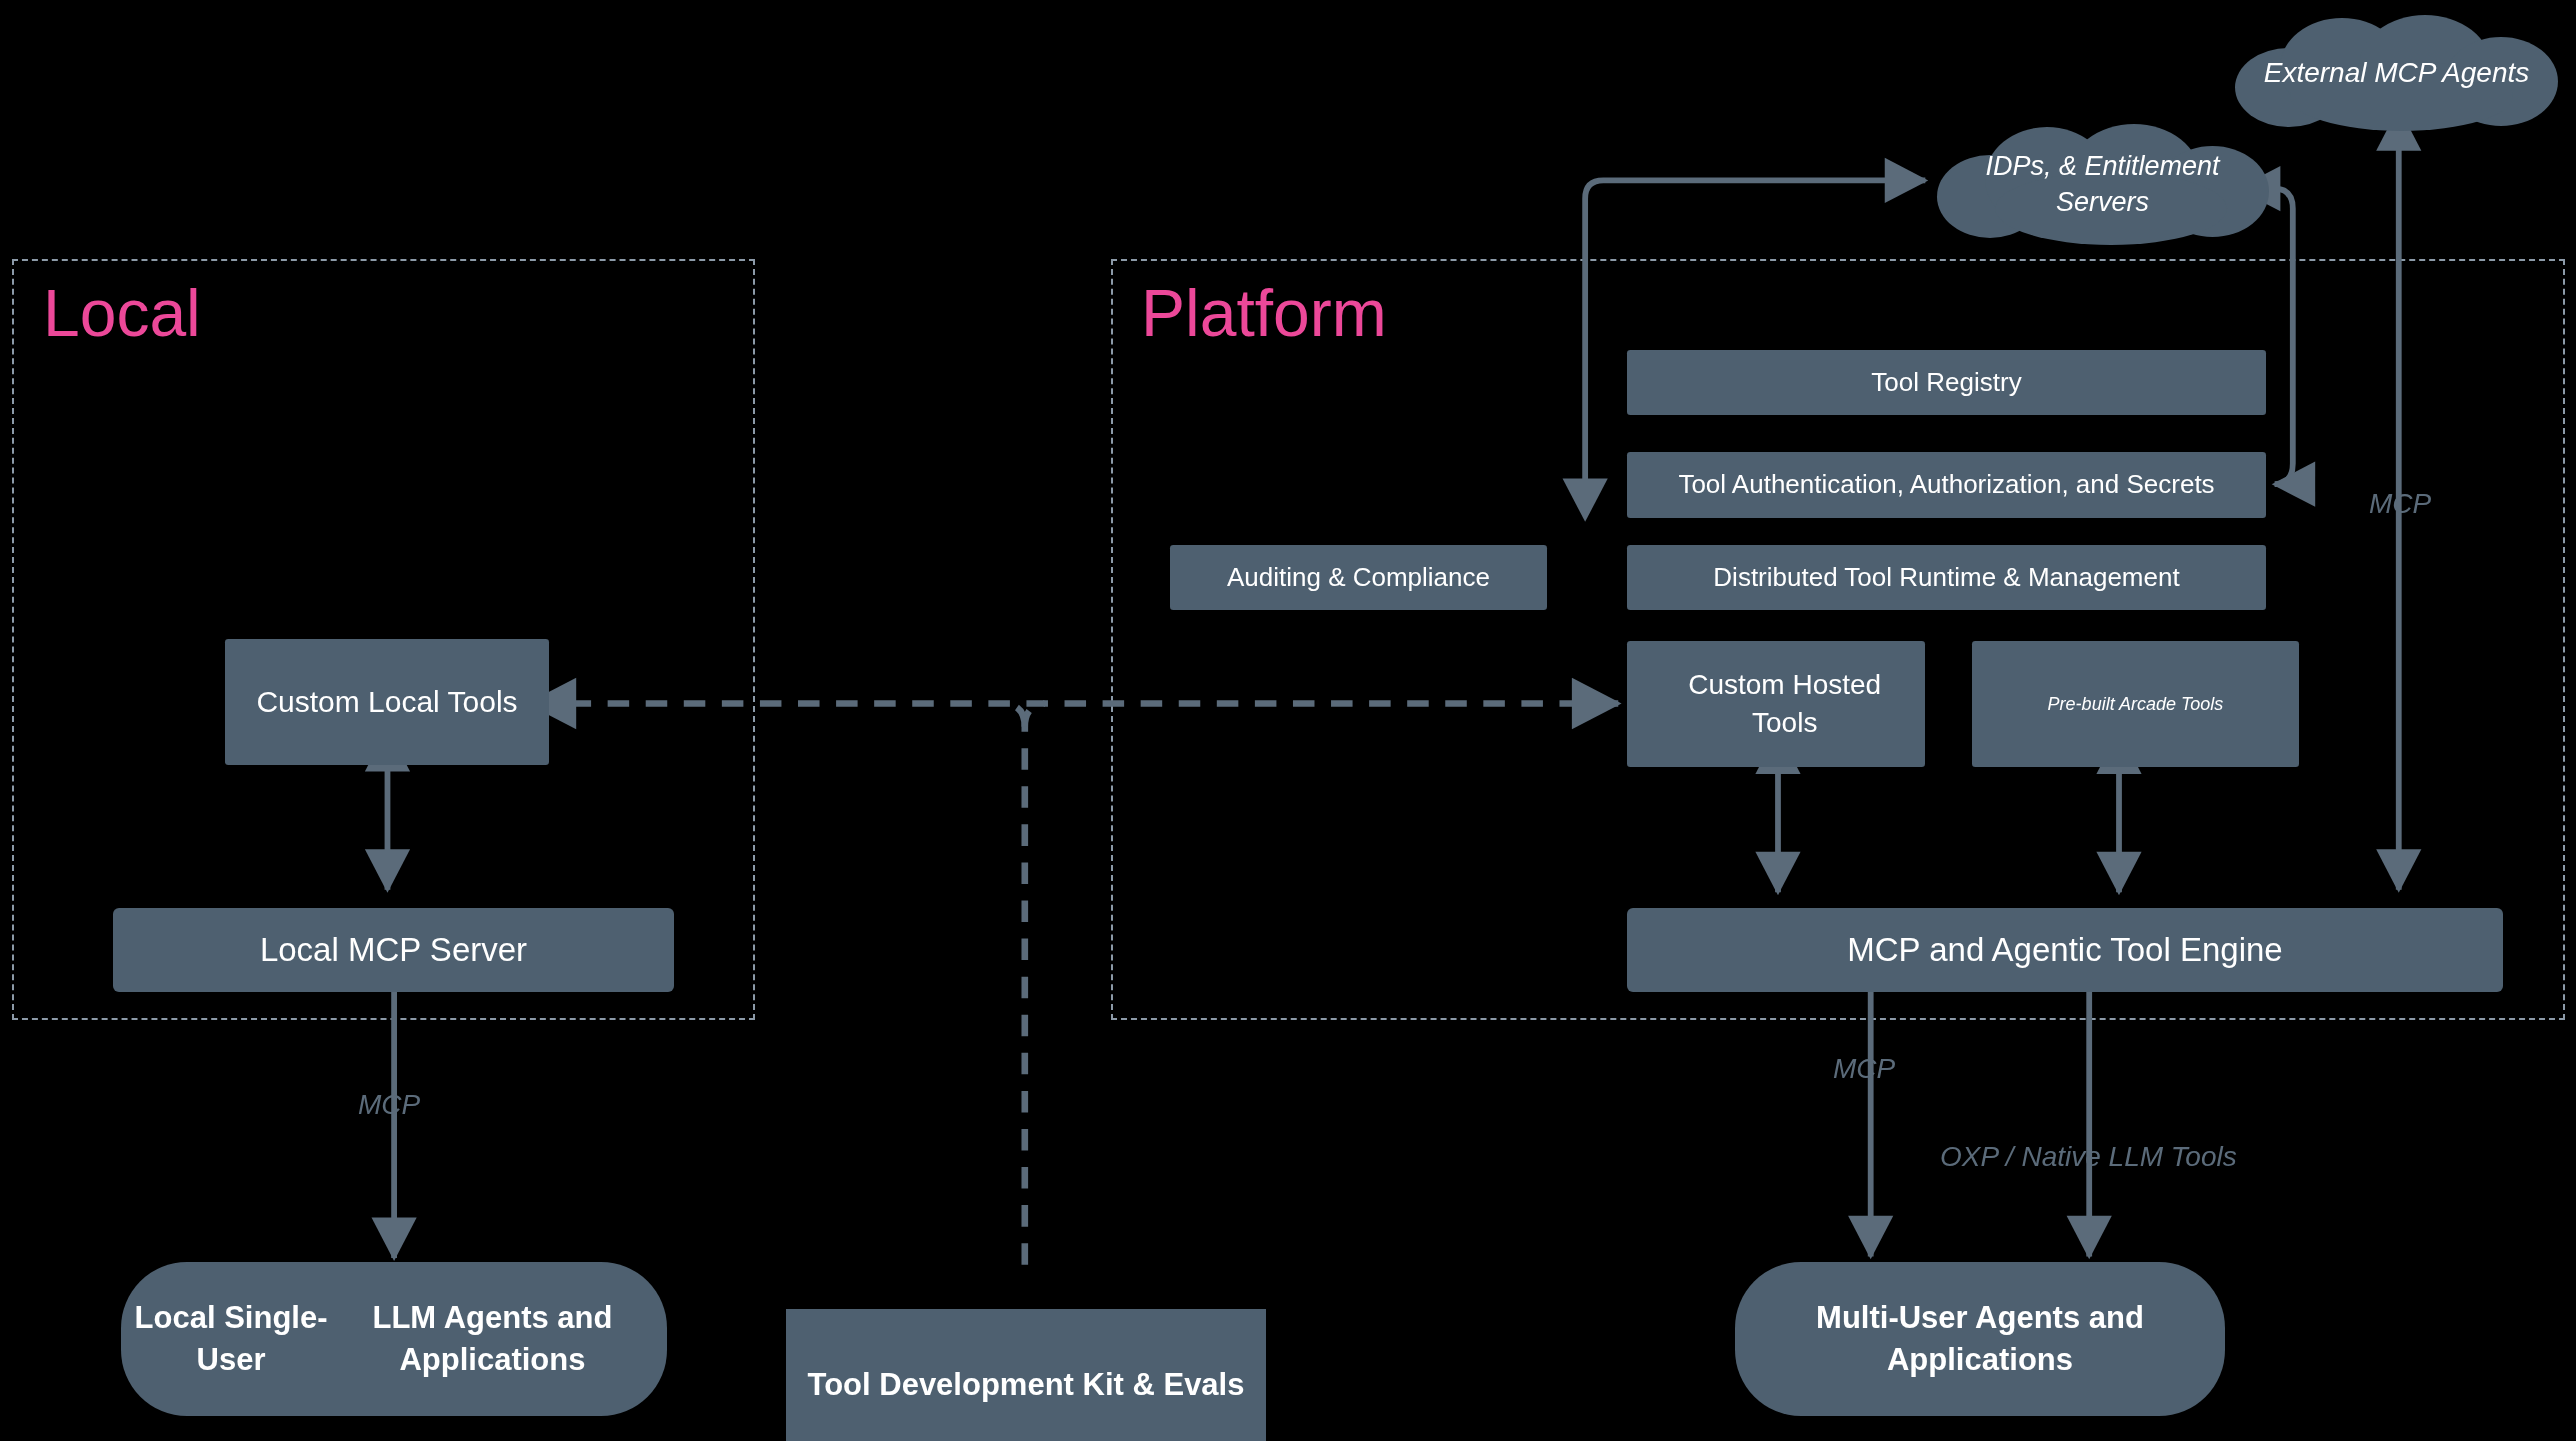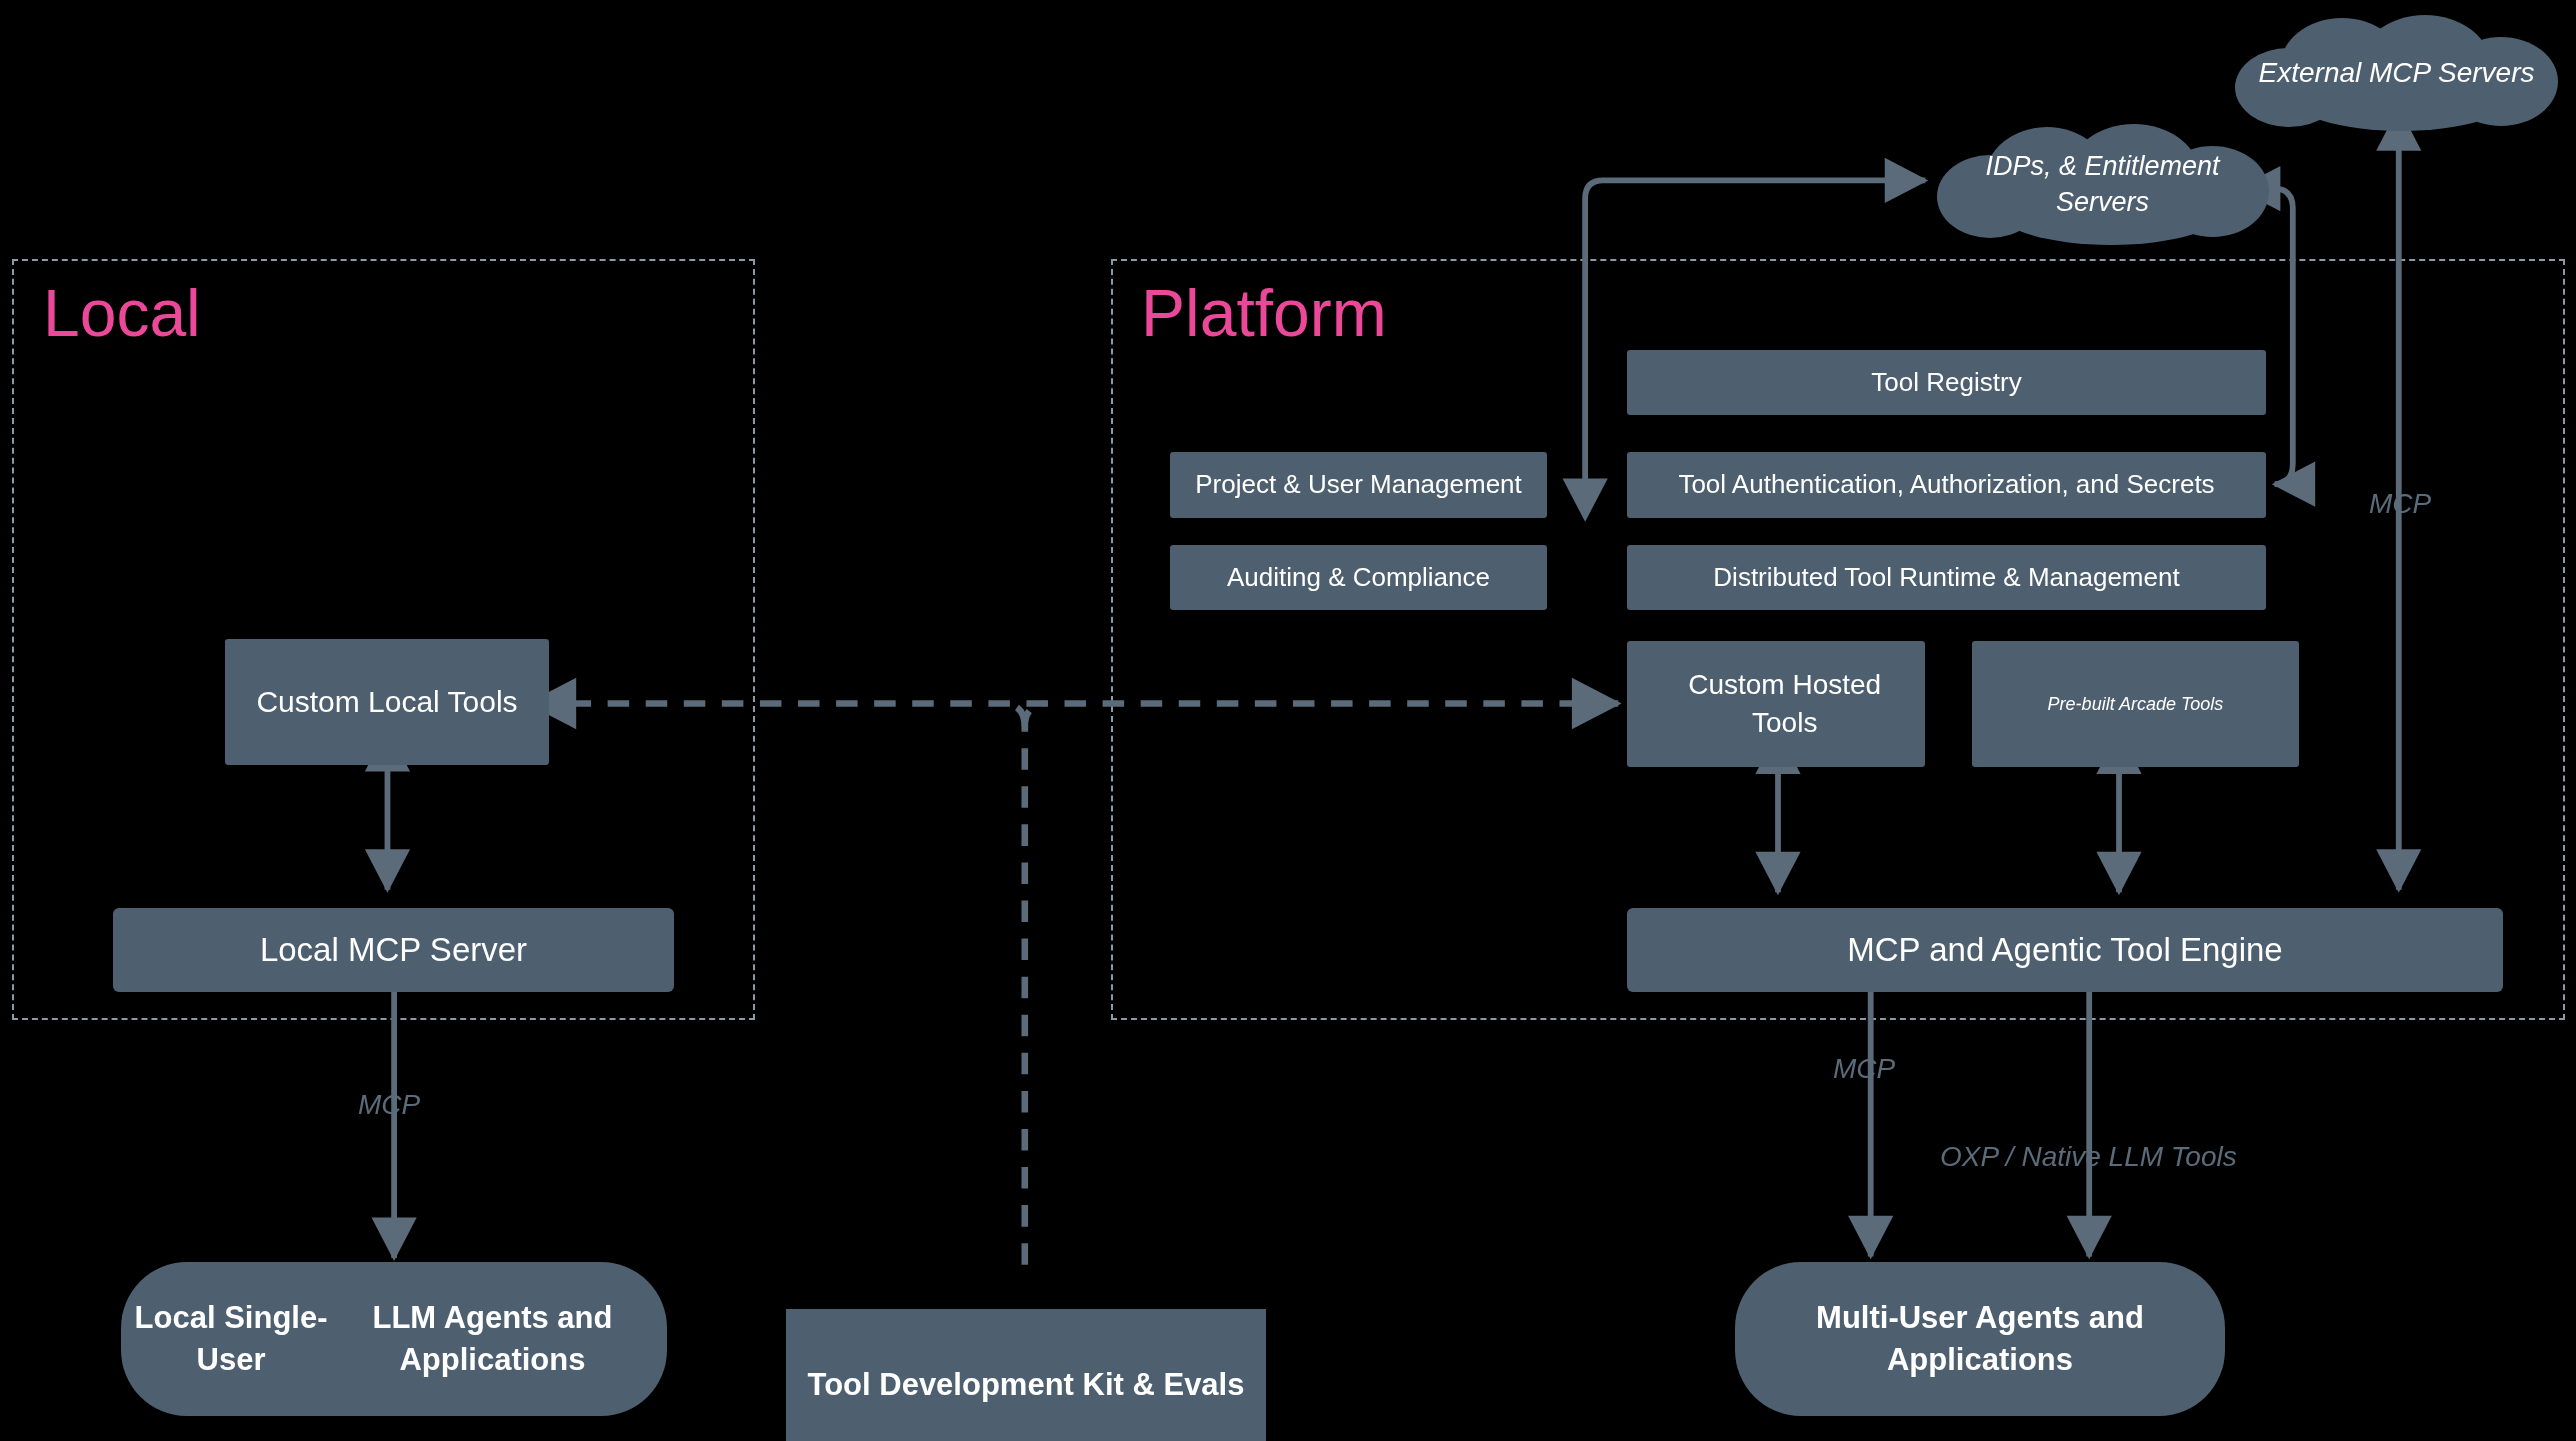--- a/index.html
+++ b/index.html
@@ -134,21 +134,20 @@
     <g stroke="#5b6b7a" fill="none" stroke-width="8" stroke-dasharray="26 20" stroke-linecap="butt">
       <path d="M1238,1528 L1238,878 Q1238,852 1262,850"></path>
       <path d="M1238,878 Q1238,852 1214,850"></path>
     </g>
   </svg>
 
   <div class="node r4" style="left:225px; top:639px; width:324px; height:126px; font-size:30px;">Custom Local Tools</div>
 
   <div class="node r10" style="left:113px; top:896px; width:561px; height:84px; font-size:33px;">Local MCP Server</div>
 
-  <div class="node r4" style="left:1170px; top:452px; width:377px; height:66px; font-size:26px;">Project &amp; User Management</div>
 
   <div class="node r4" style="left:1170px; top:545px; width:377px; height:65px; font-size:26px;">Auditing &amp; Compliance</div>
 
   <div class="node r4" style="left:1627px; top:344px; width:639px; height:65px; font-size:26px;margin-top:6px;">Tool Registry</div>
 
   <div class="node r4" style="left:1627px; top:452px; width:639px; height:66px; font-size:26px;">Tool Authentication, Authorization, and Secrets</div>
 
   <div class="node r4" style="left:1627px; top:545px; width:639px; height:65px; font-size:26px;">Distributed Tool Runtime &amp; Management</div>
 
   <div class="node r4" style="left:1627px; top:641px; width:298px; height:126px; font-size:28px;padding-left:29px;">Custom Hosted Tools</div>
@@ -168,21 +167,21 @@
     <span>Multi-User Agents and</span>
     <span>Applications</span>
   </div>
 
   <div class="cloud" style="left:2235px; top:15px; width:323px; height:116px; font-size:28px;">
     <span class="puff" style="left:0px;   top:33px; width:108px; height:79px;"></span>
     <span class="puff" style="left:45px;  top:3.3px;  width:124px; height:99px;"></span>
     <span class="puff" style="left:124px; top:0px;  width:132px; height:103px;"></span>
     <span class="puff" style="left:209px; top:21.5px; width:114px; height:89px;"></span>
     <span class="puff" style="left:55px;  top:46px; width:223px; height:70px;"></span>
-    <span>External MCP Servers</span>
+    <span>External MCP Agents</span>
   </div>
 
   <div class="cloud" style="left:1937px; top:124px; width:331px; height:121px; font-size:27px;">
     <span class="puff" style="left:0px;   top:31px;  width:106px; height:83px;"></span>
     <span class="puff" style="left:48px;  top:3.3px;   width:124px; height:103px;"></span>
     <span class="puff" style="left:131px; top:0px;   width:132px; height:104px;"></span>
     <span class="puff" style="left:219px; top:21.5px;  width:113px; height:91px;"></span>
     <span class="puff" style="left:58px;  top:48px;  width:232px; height:73px;"></span>
     <span>IDPs, &amp; Entitlement Servers</span>
   </div>

